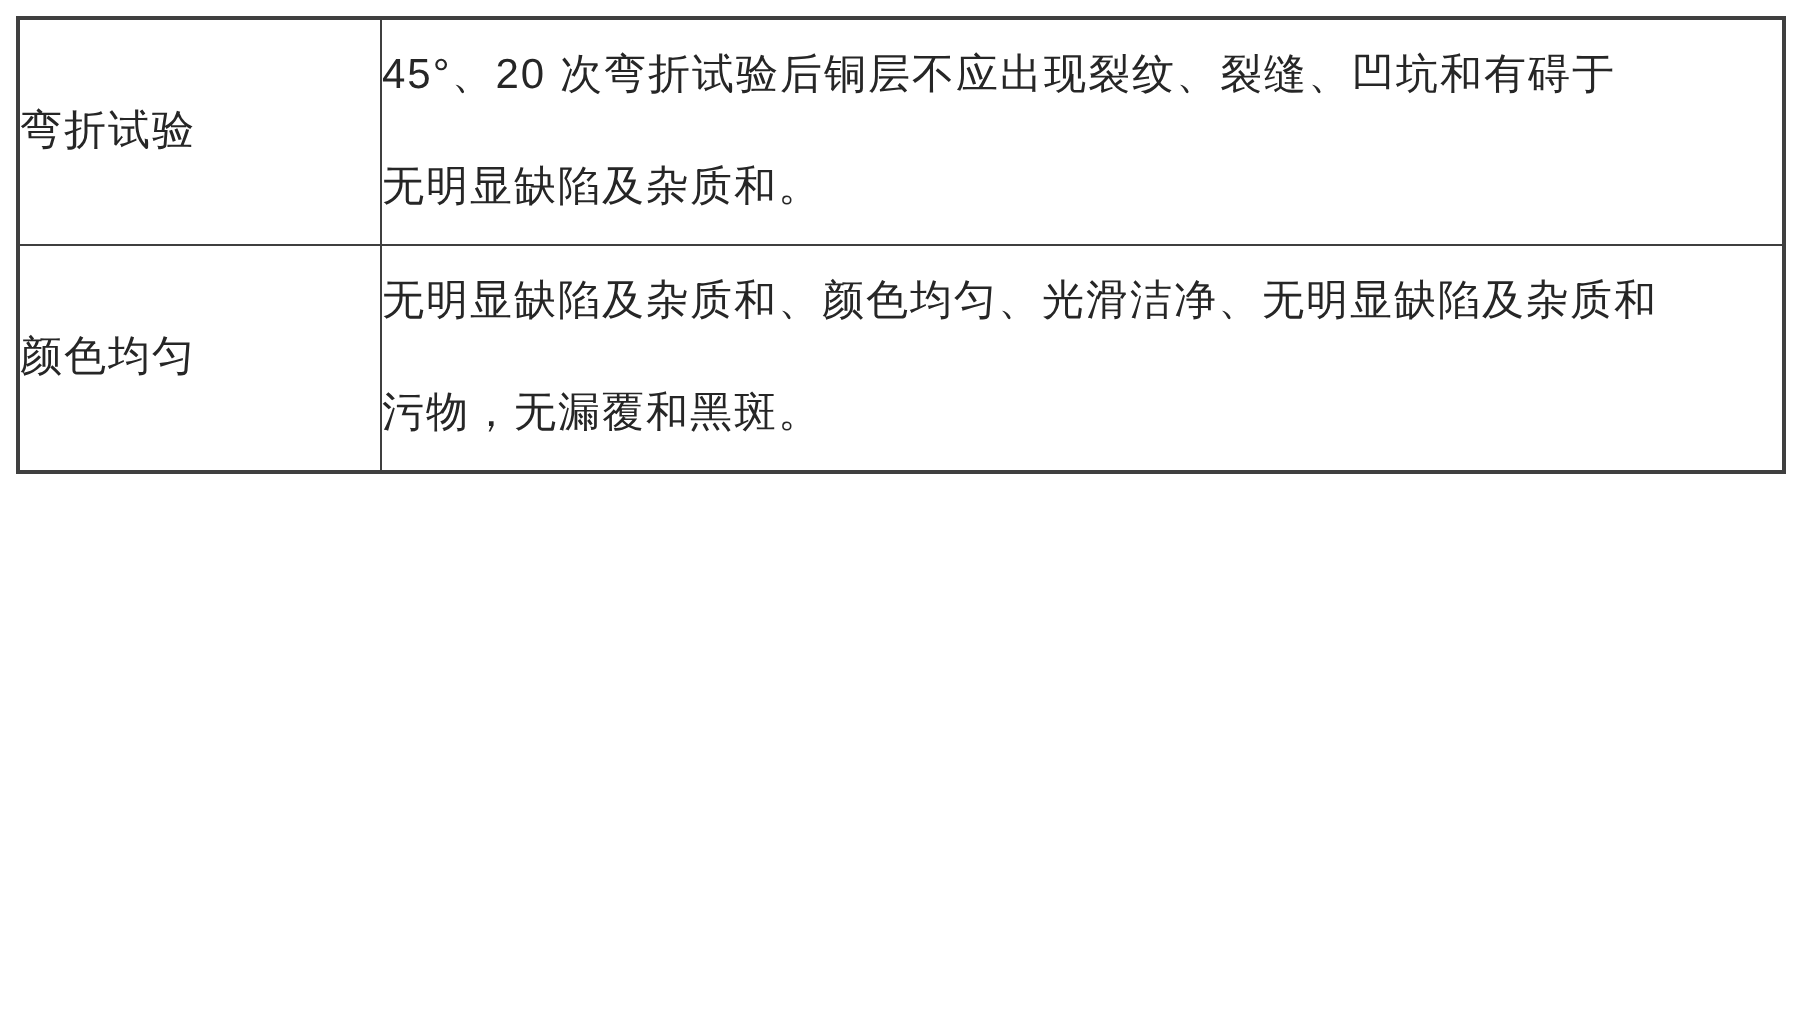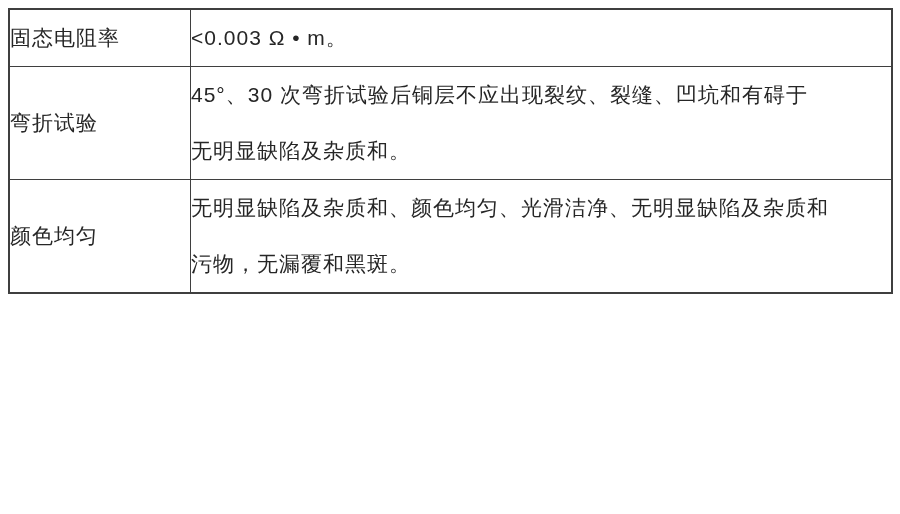--- a/index.html
+++ b/index.html
@@ -39,34 +39,26 @@
   }
   tr.row-single { height: 55px; }
   tr.row-double { height: 111px; }
 </style>
 </head>
 <body>
 
 <div class="page">
   <table class="spec">
     <tbody>
-      <tr class="row-single">
-        <td class="label-cell">
-          <div class="cell-line">固态电阻率</div>
-        </td>
-        <td class="value-cell">
-          <div class="cell-line">&lt;0.003 Ω • m。</div>
-        </td>
-      </tr>
       <tr class="row-double">
         <td class="label-cell">
           <div class="cell-line">弯折试验</div>
         </td>
         <td class="value-cell">
-          <div class="cell-line">45°、30 次弯折试验后铜层不应出现裂纹、裂缝、凹坑和有碍于</div>
+          <div class="cell-line">45°、20 次弯折试验后铜层不应出现裂纹、裂缝、凹坑和有碍于</div>
           <div class="cell-line">无明显缺陷及杂质和。</div>
         </td>
       </tr>
       <tr class="row-double">
         <td class="label-cell">
           <div class="cell-line">颜色均匀</div>
         </td>
         <td class="value-cell">
           <div class="cell-line">无明显缺陷及杂质和、颜色均匀、光滑洁净、无明显缺陷及杂质和</div>
           <div class="cell-line">污物，无漏覆和黑斑。</div>

